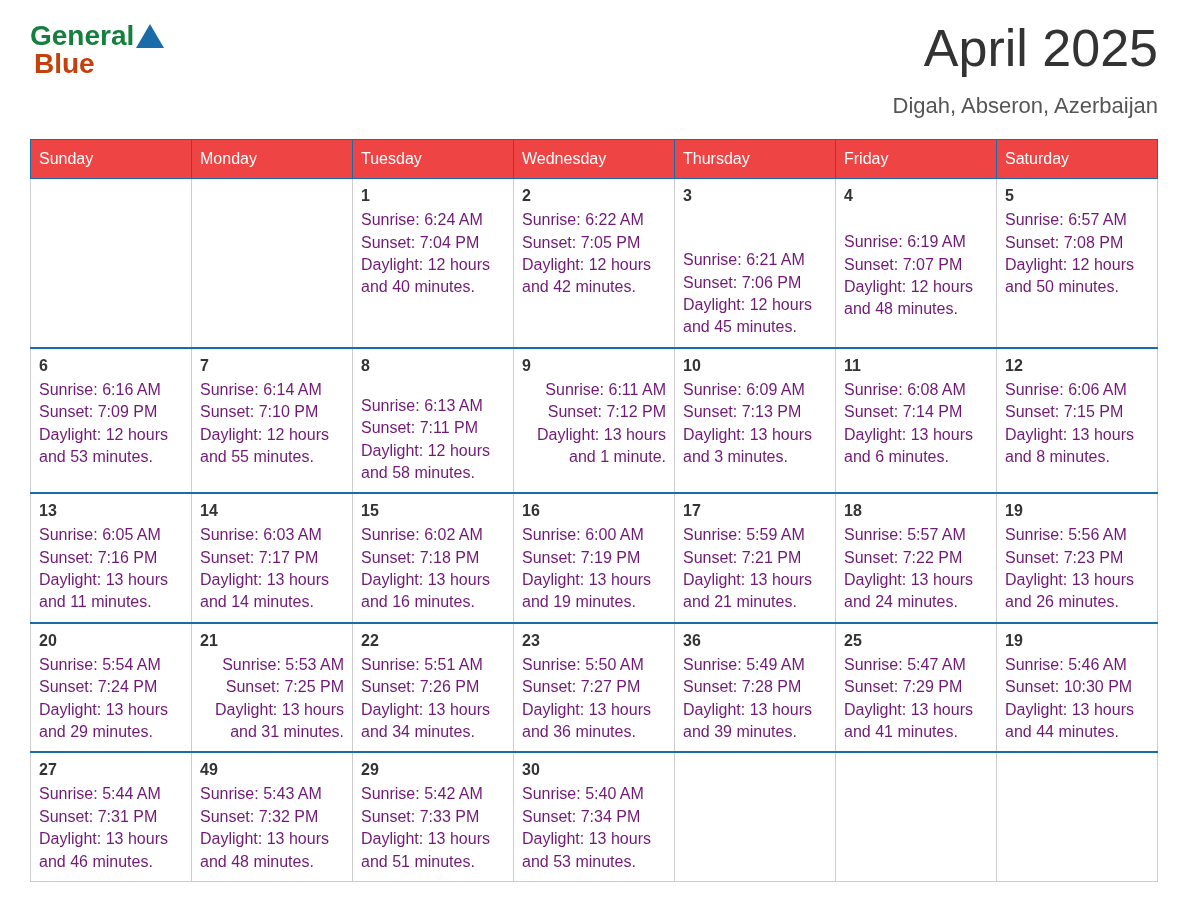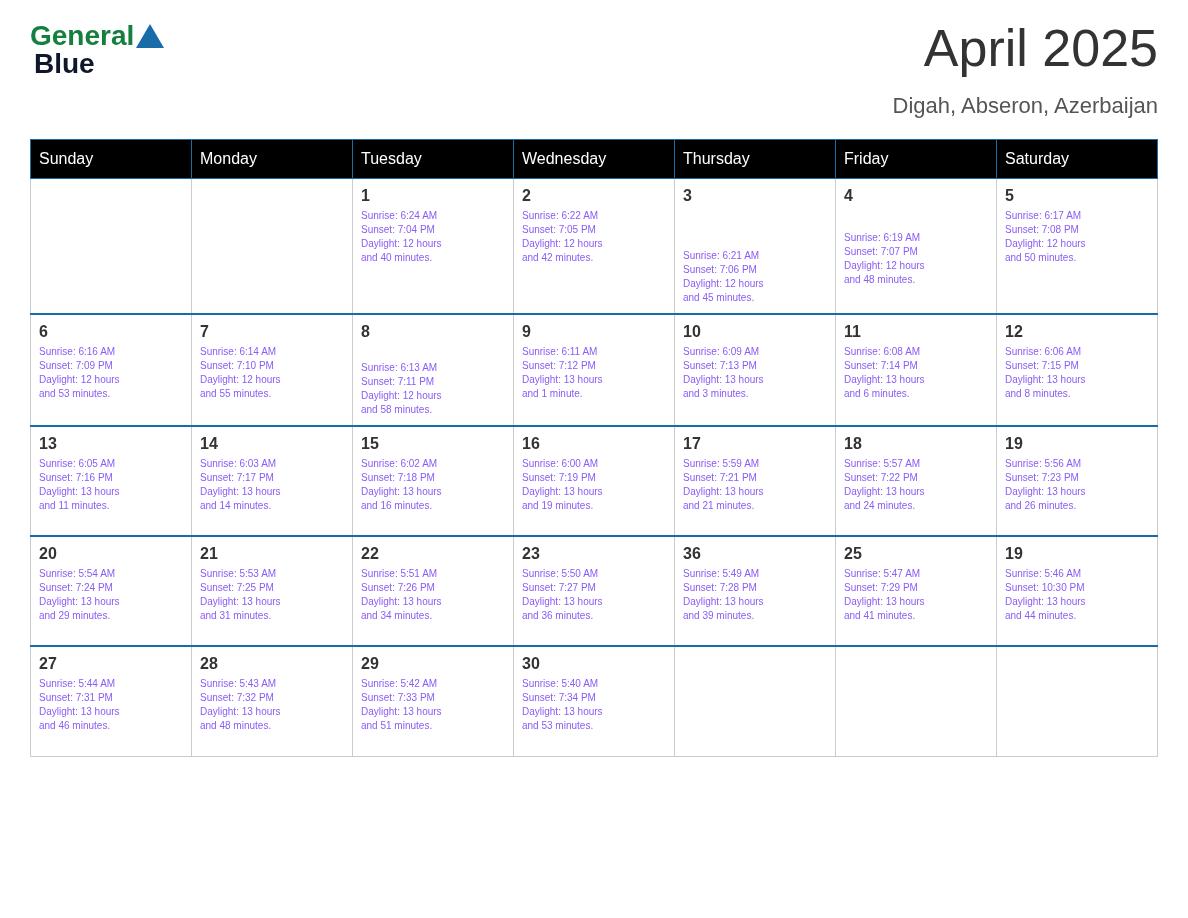--- a/index.html
+++ b/index.html
@@ -32,21 +32,21 @@
     .logo-triangle {
       width: 0;
       height: 0;
       border-left: 14px solid transparent;
       border-right: 14px solid transparent;
       border-bottom: 24px solid #1a6ca8;
       margin: 0 2px;
       display: inline-block;
     }
     .logo-blue {
-      color: #0f172a;
+      color: #c2410c;
       font-size: 28px;
       font-weight: bold;
     }
     .title-section {
       text-align: right;
     }
     .month-title {
       font-size: 52px;
       font-weight: normal;
       color: #333;
@@ -56,21 +56,21 @@
       font-size: 22px;
       color: #555;
       margin-top: 16px;
     }
     .calendar-table {
       width: 100%;
       border-collapse: collapse;
       table-layout: fixed;
     }
     .calendar-table th {
-      background-color: #000000;
+      background-color: #ef4444;
       color: #fff;
       padding: 10px 8px;
       text-align: left;
       font-size: 16px;
       font-weight: normal;
       border: 1px solid #1a6ca8;
     }
     .calendar-table td {
       vertical-align: top;
       padding: 8px;
@@ -80,22 +80,22 @@
       color: #333;
     }
     .day-number {
       font-size: 16px;
       font-weight: bold;
       color: #333;
       display: block;
       margin-bottom: 4px;
     }
     .day-info {
-      font-size: 10px;
-      color: #8b5cf6;
+      font-size: 16px;
+      color: #701a75;
       line-height: 1.4;
     }
     .empty-cell {
       background: #fff;
     }
     .row-divider td {
       border-top: 2px solid #1a6ca8;
     }
   </style>
 </head>
@@ -156,21 +156,21 @@
         </td>
         <td>
           <span class="day-number">4</span>
           <div class="day-info" style="white-space: pre-line; margin-top: 26px;">Sunrise: 6:19 AM
 Sunset: 7:07 PM
 Daylight: 12 hours
 and 48 minutes.</div>
         </td>
         <td>
           <span class="day-number">5</span>
-          <div class="day-info" style="white-space: pre-line;">Sunrise: 6:17 AM
+          <div class="day-info" style="white-space: pre-line;">Sunrise: 6:57 AM
 Sunset: 7:08 PM
 Daylight: 12 hours
 and 50 minutes.</div>
         </td>
       </tr>
       <tr class="row-divider">
         <td>
           <span class="day-number">6</span>
           <div class="day-info" style="white-space: pre-line;">Sunrise: 6:16 AM
 Sunset: 7:09 PM
@@ -186,21 +186,21 @@
         </td>
         <td>
           <span class="day-number">8</span>
           <div class="day-info" style="white-space: pre-line; margin-top: 20px;">Sunrise: 6:13 AM
 Sunset: 7:11 PM
 Daylight: 12 hours
 and 58 minutes.</div>
         </td>
         <td>
           <span class="day-number">9</span>
-          <div class="day-info" style="white-space: pre-line;">Sunrise: 6:11 AM
+          <div class="day-info" style="white-space: pre-line; text-align: right;">Sunrise: 6:11 AM
 Sunset: 7:12 PM
 Daylight: 13 hours
 and 1 minute.</div>
         </td>
         <td>
           <span class="day-number">10</span>
           <div class="day-info" style="white-space: pre-line;">Sunrise: 6:09 AM
 Sunset: 7:13 PM
 Daylight: 13 hours
 and 3 minutes.</div>
@@ -274,21 +274,21 @@
       <tr class="row-divider">
         <td>
           <span class="day-number">20</span>
           <div class="day-info" style="white-space: pre-line;">Sunrise: 5:54 AM
 Sunset: 7:24 PM
 Daylight: 13 hours
 and 29 minutes.</div>
         </td>
         <td>
           <span class="day-number">21</span>
-          <div class="day-info" style="white-space: pre-line;">Sunrise: 5:53 AM
+          <div class="day-info" style="white-space: pre-line; text-align: right;">Sunrise: 5:53 AM
 Sunset: 7:25 PM
 Daylight: 13 hours
 and 31 minutes.</div>
         </td>
         <td>
           <span class="day-number">22</span>
           <div class="day-info" style="white-space: pre-line;">Sunrise: 5:51 AM
 Sunset: 7:26 PM
 Daylight: 13 hours
 and 34 minutes.</div>
@@ -324,21 +324,21 @@
       </tr>
       <tr class="row-divider">
         <td>
           <span class="day-number">27</span>
           <div class="day-info" style="white-space: pre-line;">Sunrise: 5:44 AM
 Sunset: 7:31 PM
 Daylight: 13 hours
 and 46 minutes.</div>
         </td>
         <td>
-          <span class="day-number">28</span>
+          <span class="day-number">49</span>
           <div class="day-info" style="white-space: pre-line;">Sunrise: 5:43 AM
 Sunset: 7:32 PM
 Daylight: 13 hours
 and 48 minutes.</div>
         </td>
         <td>
           <span class="day-number">29</span>
           <div class="day-info" style="white-space: pre-line;">Sunrise: 5:42 AM
 Sunset: 7:33 PM
 Daylight: 13 hours

